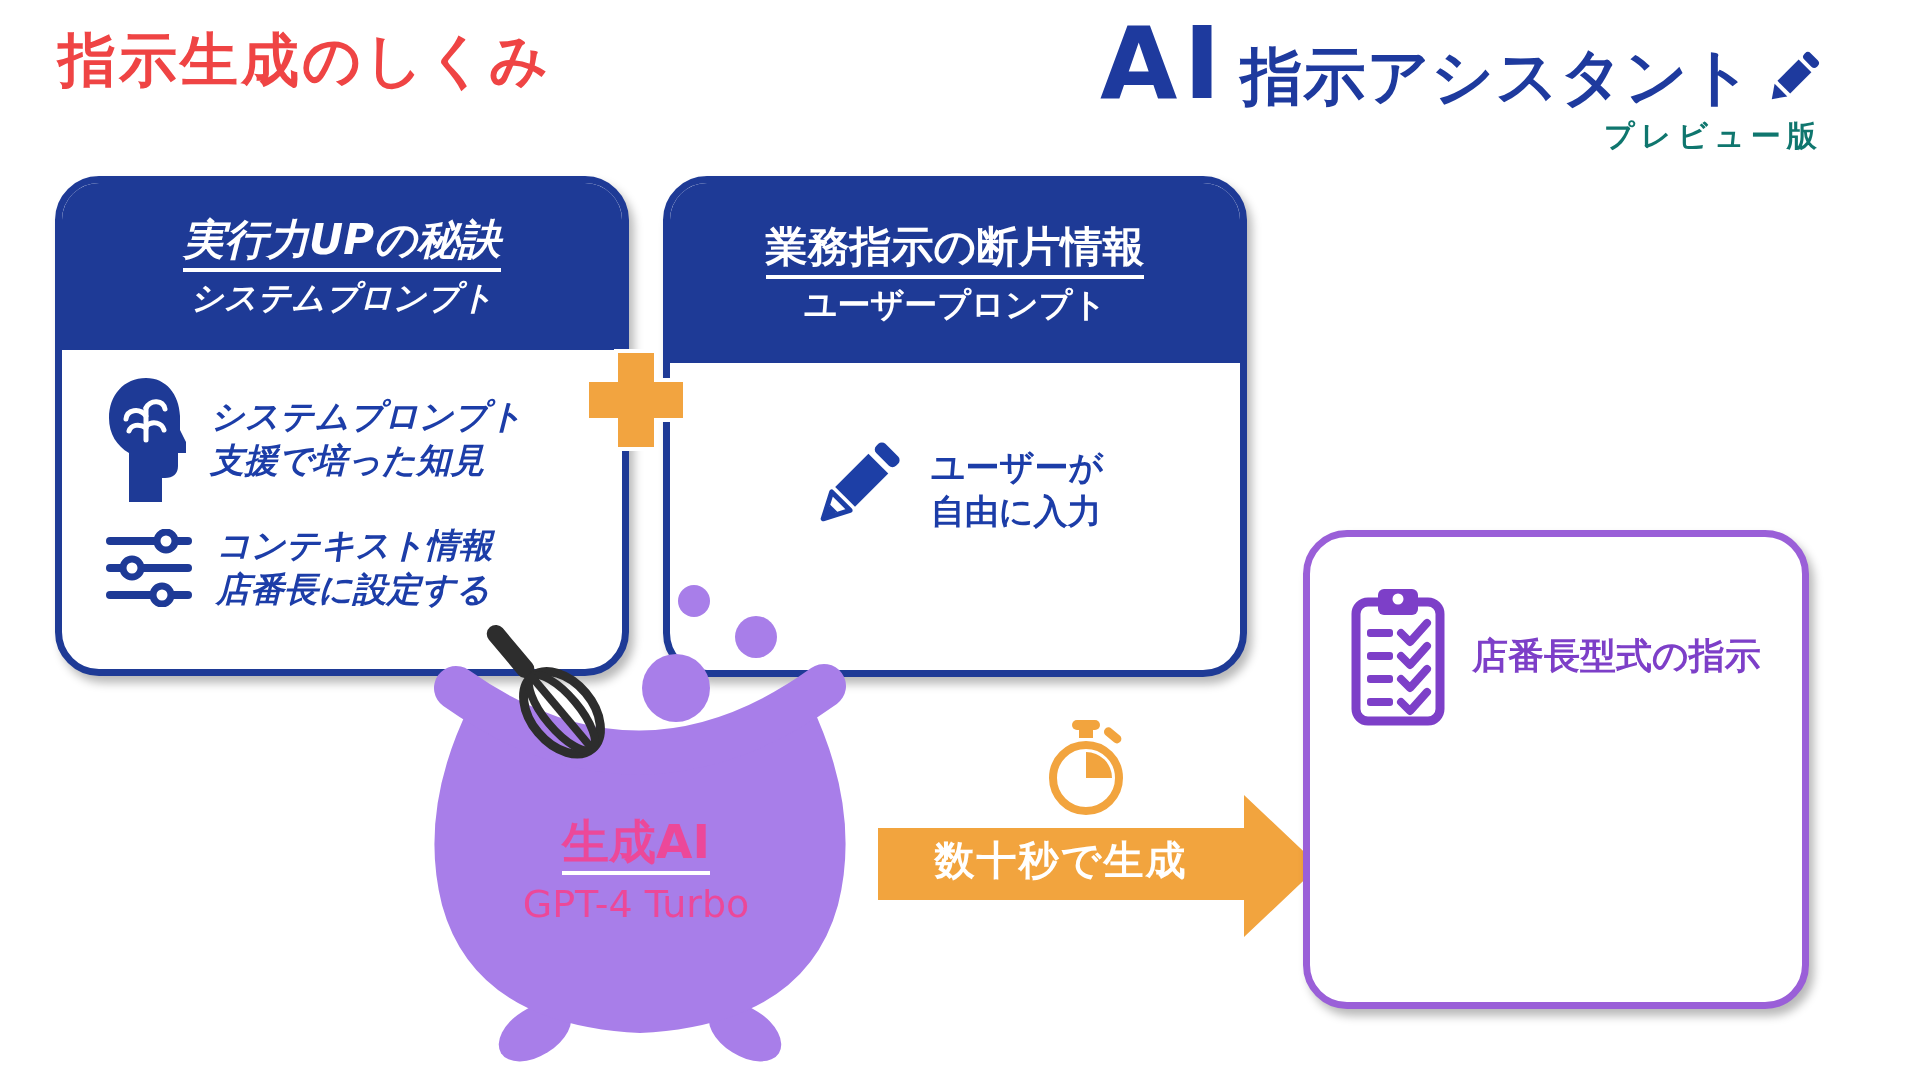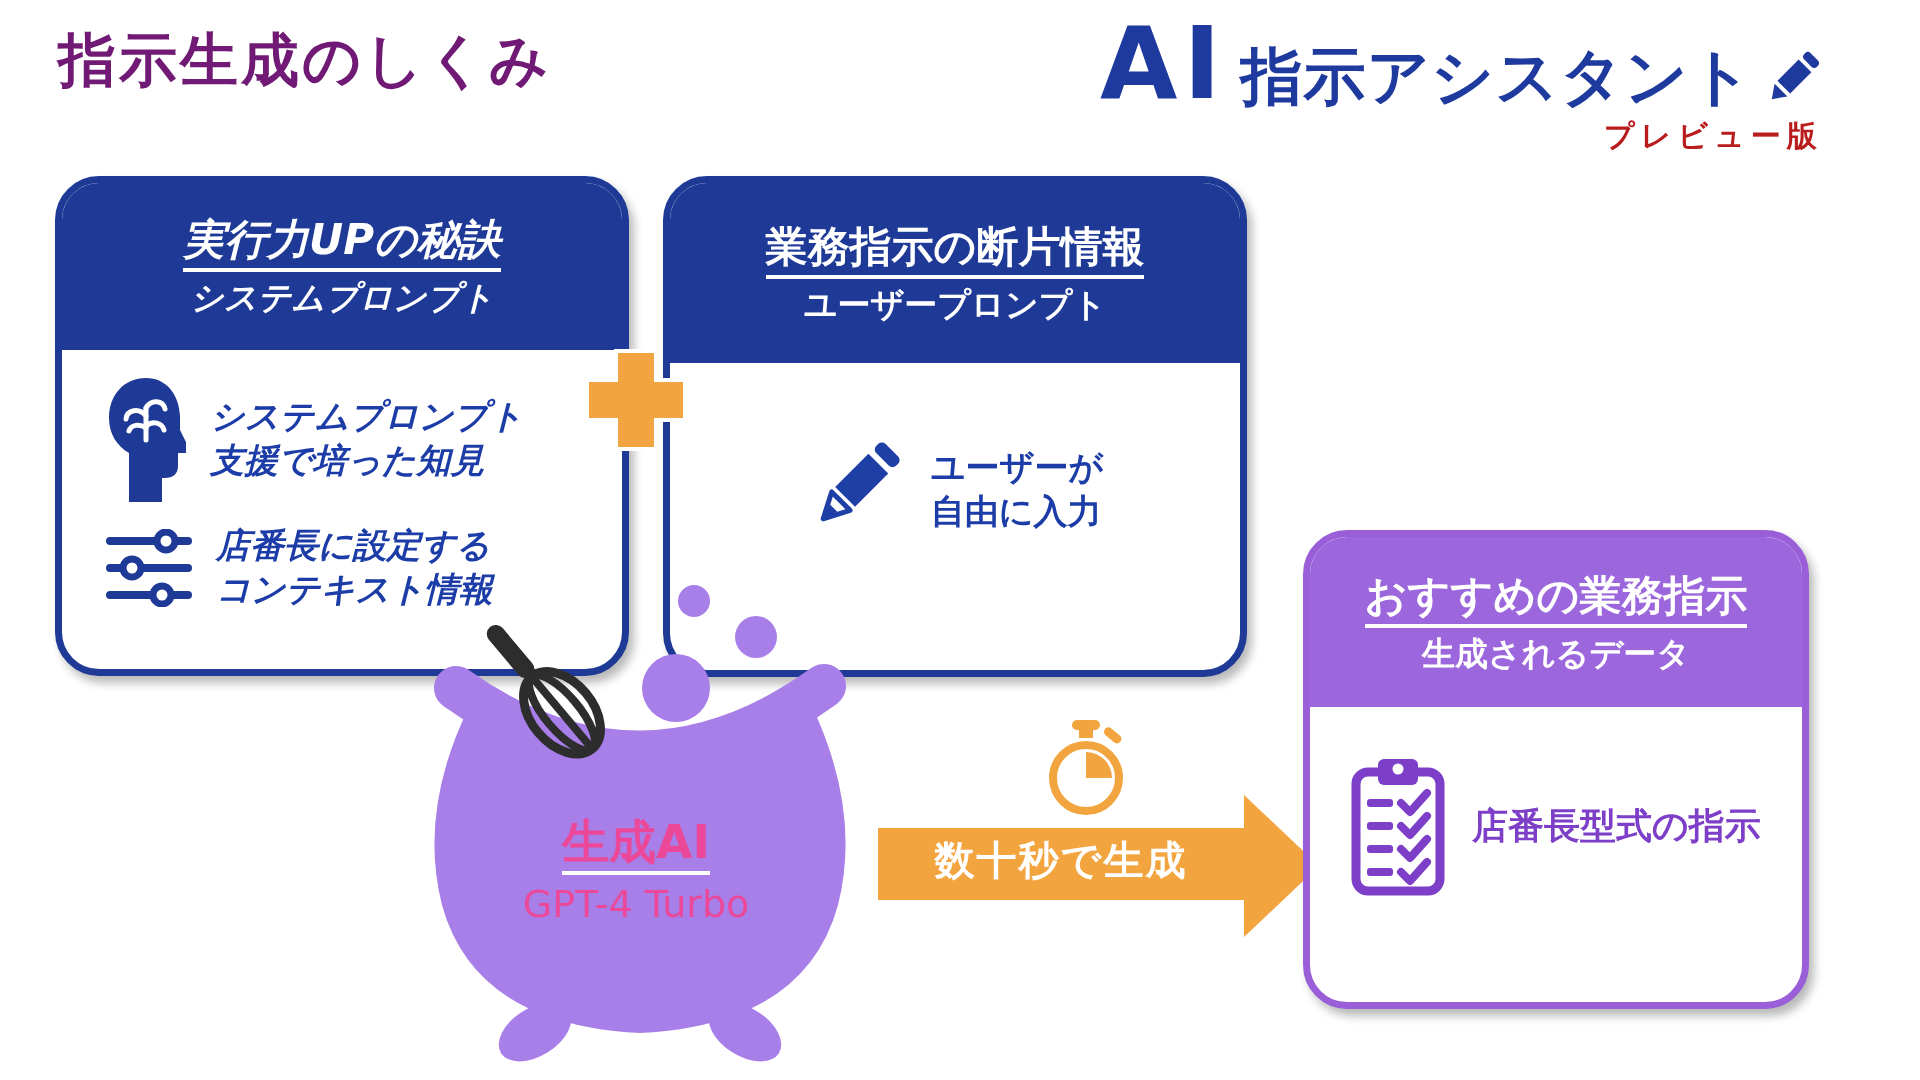--- a/index.html
+++ b/index.html
@@ -1,30 +1,30 @@
 <!DOCTYPE html>
 <html><head>
 <meta charset="utf-8">
 <style>
   html,body{margin:0;padding:0;background:#fff;}
   .canvas{position:relative;width:1920px;height:1080px;background:#ffffff;overflow:hidden;
           font-family:"DejaVu Sans","Liberation Sans",sans-serif;}
 
   
   .title{position:absolute;left:58px;top:22px;margin:0;font-size:58px;font-weight:800;
-         color:#701a75;letter-spacing:3px;}
+         color:#ef4444;letter-spacing:3px;}
 
   
   .logo{position:absolute;left:1100px;top:14px;display:flex;align-items:baseline;
         color:#1e3a9e;font-weight:800;white-space:nowrap;}
   .logo-ai{font-size:100px;line-height:1;letter-spacing:6px;}
   .logo-jp{font-size:62px;line-height:1;margin-left:14px;letter-spacing:1px;}
   .logo-pencil{align-self:flex-end;margin:0 0 4px 8px;}
   .logo-badge{position:absolute;left:1604px;top:116px;font-size:30px;font-weight:700;
-              color:#b91c1c;letter-spacing:6px;}
+              color:#0f766e;letter-spacing:6px;}
 
   
   .card{position:absolute;background:#fff;border-radius:44px;overflow:hidden;
         box-shadow:5px 7px 10px rgba(0,0,0,.28);}
   .card-blue{border:7px solid #1e3a96;}
   .card-blue .card-header{background:#1e3a96;}
   .card-purple{border:7px solid #9a5fd8;}
   .card-purple .card-header{background:#9c66dd;}
   .card-header{color:#fff;text-align:center;display:flex;flex-direction:column;
                justify-content:center;gap:9px;}
@@ -124,22 +124,22 @@
             <line x1="4" y1="39" x2="82" y2="39"></line>
             <line x1="4" y1="66" x2="82" y2="66"></line>
           </g>
           <g fill="#fff" stroke="#1e3a96" stroke-width="7">
             <circle cx="60" cy="12" r="9"></circle>
             <circle cx="26" cy="39" r="9"></circle>
             <circle cx="56" cy="66" r="9"></circle>
           </g>
         </svg>
         <div class="item-text">
+          <span>コンテキスト情報</span>
           <span>店番長に設定する</span>
-          <span>コンテキスト情報</span>
         </div>
       </div>
     </div>
   </section>
 
   <section class="card card-blue" id="card-user">
     <header class="card-header">
       <div class="card-title">
         <span>業務指示の断片情報</span>
       </div>
@@ -197,26 +197,20 @@
     <circle cx="46" cy="60" r="33" fill="#fff" stroke="#f2a43e" stroke-width="8"></circle>
     <path d="M46 60 L46 34 A26 26 0 0 1 72 60 Z" fill="#f2a43e"></path>
   </svg>
 
   <svg class="arrow" width="442" height="146" viewBox="0 0 442 146">
     <polygon points="0,35 366,35 366,2 441,73 366,144 366,107 0,107" fill="#f2a43e"></polygon>
   </svg>
   <div class="arrow-label">数十秒で生成</div>
 
   <section class="card card-purple" id="card-output">
-    <header class="card-header">
-      <div class="card-title">
-        <span>おすすめの業務指示</span>
-      </div>
-      <div class="card-sub">生成されるデータ</div>
-    </header>
     <div class="card-body">
       <svg width="96" height="142" viewBox="0 0 96 142">
         <rect x="6" y="17" width="84" height="119" rx="12" fill="#fff" stroke="#7d3fc8" stroke-width="9"></rect>
         <rect x="28" y="4" width="40" height="26" rx="6" fill="#7d3fc8"></rect>
         <circle cx="48" cy="14" r="5.5" fill="#fff"></circle>
         <g fill="#7d3fc8">
           <rect x="17" y="44" width="26" height="8" rx="3"></rect>
           <rect x="17" y="67" width="26" height="8" rx="3"></rect>
           <rect x="17" y="90" width="26" height="8" rx="3"></rect>
           <rect x="17" y="113" width="26" height="8" rx="3"></rect>

